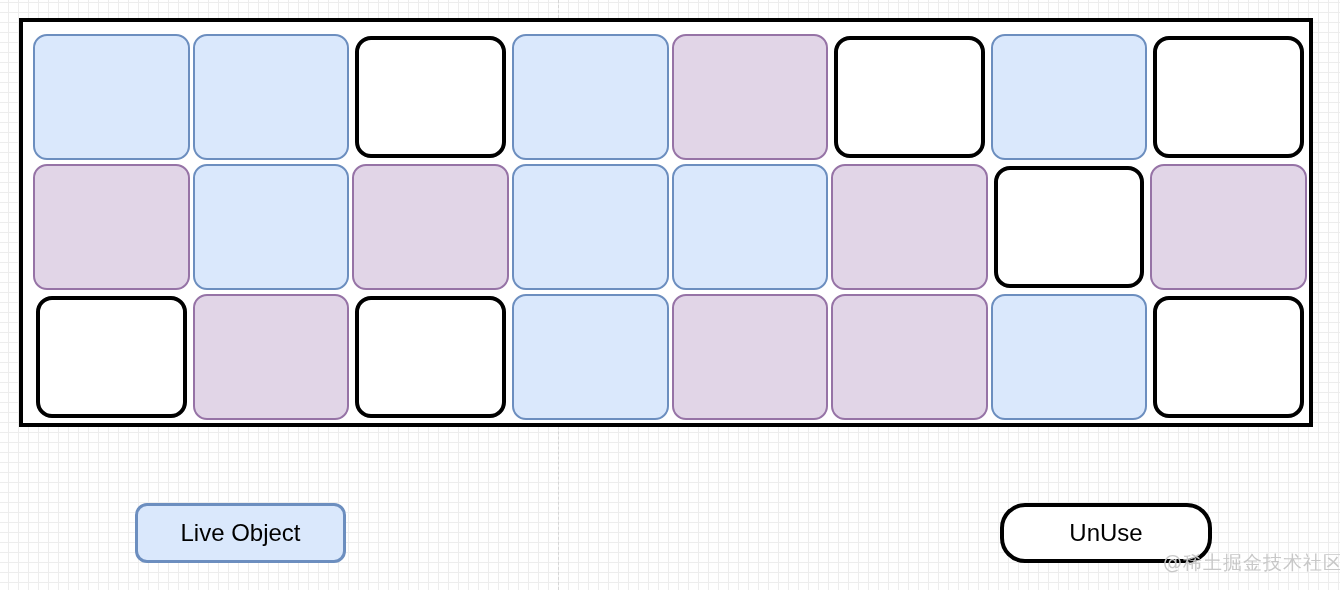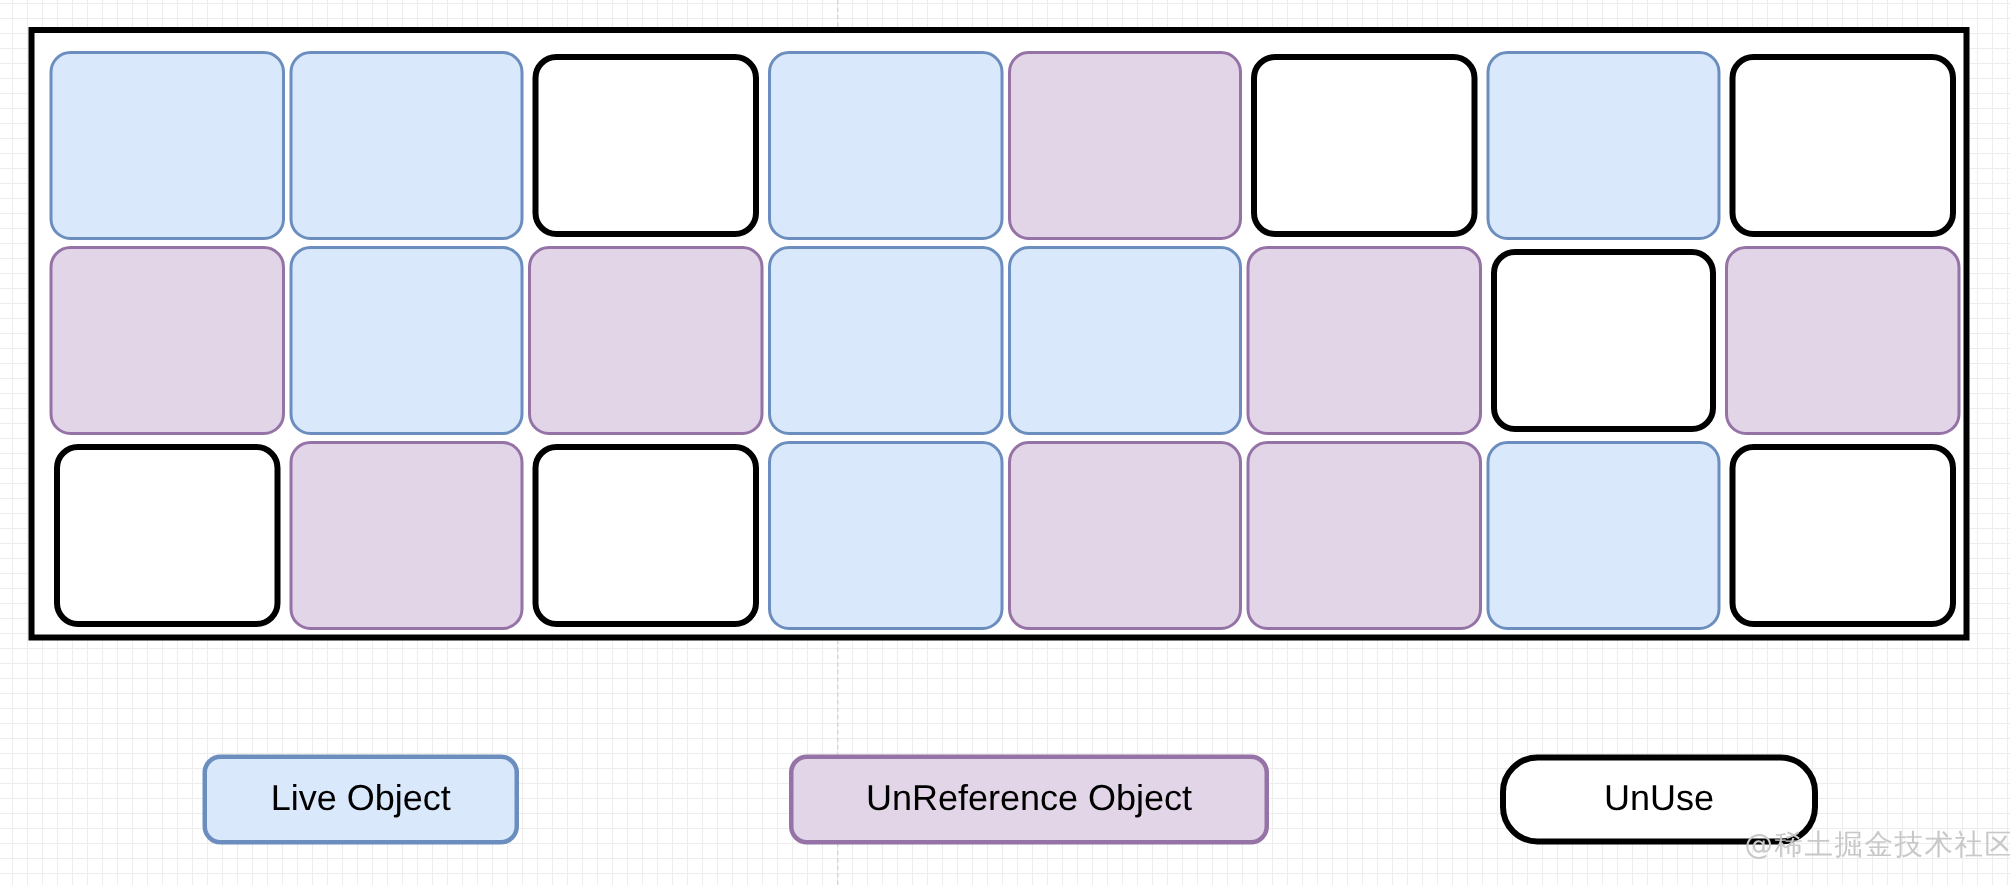--- a/index.html
+++ b/index.html
@@ -173,23 +173,20 @@
         <div class="cell unref"></div>
         <div class="cell live"></div>
         <div class="cell unuse"></div>
       </div>
   </div>
 
   <div id="legend">
     <div class="legend-item live">
       <span>Live Object</span>
     </div>
-    <div class="legend-item unref">
-      <span>UnReference Object</span>
-    </div>
     <div class="legend-item unuse">
       <span>UnUse</span>
     </div>
   </div>
 
   <div id="watermark">@稀土掘金技术社区</div>
 
 </div>
 
 </body></html>

